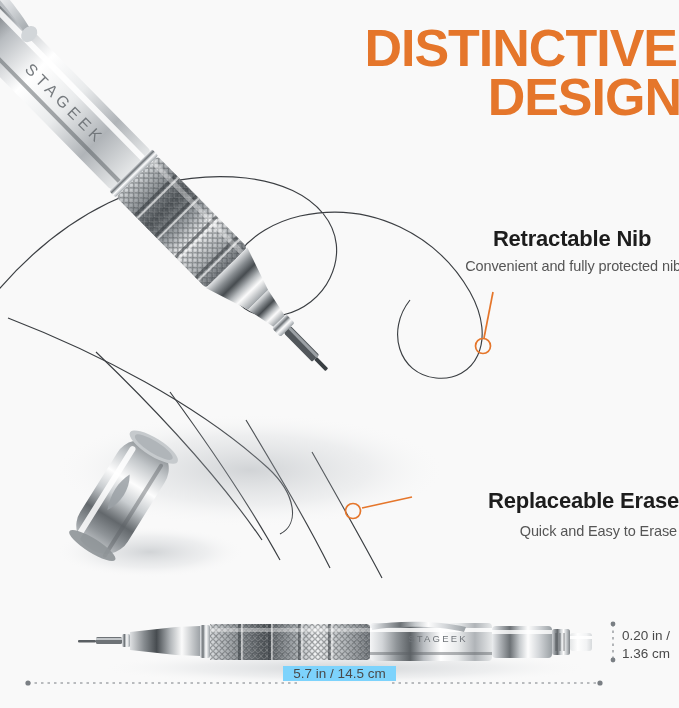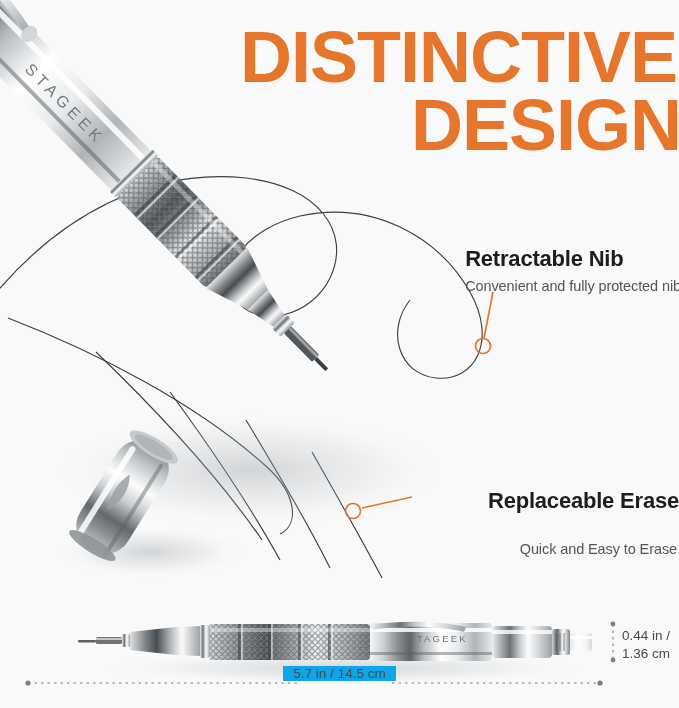--- a/index.html
+++ b/index.html
@@ -9,45 +9,45 @@
     font-family:"Liberation Sans",sans-serif;
     overflow:hidden;position:relative;
   }
   .stage{position:absolute;inset:0;overflow:hidden;}
 
   
   .headline{
     position:absolute;top:24px;right:2px;
     text-align:right;line-height:.94;
     font-weight:bold;letter-spacing:-1px;
-    font-size:72px;
+    font-size:52px;
     color:#e5762b;
     white-space:nowrap;
   }
   .headline .l2{display:block;margin-right:-4px;}
 
   
   .callout{position:absolute;white-space:nowrap;}
   .callout .title{
     font-size:22px;font-weight:bold;color:#1d1d1d;letter-spacing:-.2px;
   }
   .callout .sub{
     font-size:14.5px;color:#555;letter-spacing:-.1px;margin-top:6px;
   }
-  #nib-callout{top:226px;right:0px;text-align:left;margin-top:20px;}
+  #nib-callout{top:226px;right:0px;text-align:center;}
   #nib-callout .sub{margin-right:-2px;}
   #eraser-callout{top:488px;right:0px;text-align:right;}
-  #eraser-callout .sub{margin-top:27px;margin-right:2px;}
+  #eraser-callout .sub{margin-top:9px;margin-right:2px;}
 
   
   .dim-h{
     position:absolute;left:0;right:0;top:666px;
     text-align:center;font-size:13.5px;color:#4a4a4a;
   }
-  .dim-h span{background:#0ea5e9;padding:0 10px;}
+  .dim-h span{background:#7dd3fc;padding:0 10px;}
   .dim-v{
     position:absolute;left:622px;top:627px;
     font-size:13.5px;color:#4a4a4a;line-height:1.35;
   }
 </style>
 </head>
 <body>
 
 <div class="stage">
 
@@ -309,17 +309,17 @@
 
   <div class="callout" id="eraser-callout">
     <div class="title">Replaceable Erase</div>
     <div class="sub">Quick and Easy to Erase</div>
   </div>
 
   <div class="dim-h">
     <span>5.7 in / 14.5 cm</span>
   </div>
   <div class="dim-v">
-    <div>0.44 in /</div>
+    <div>0.20 in /</div>
     <div>1.36 cm</div>
   </div>
 
 </div>
 
 </body></html>

